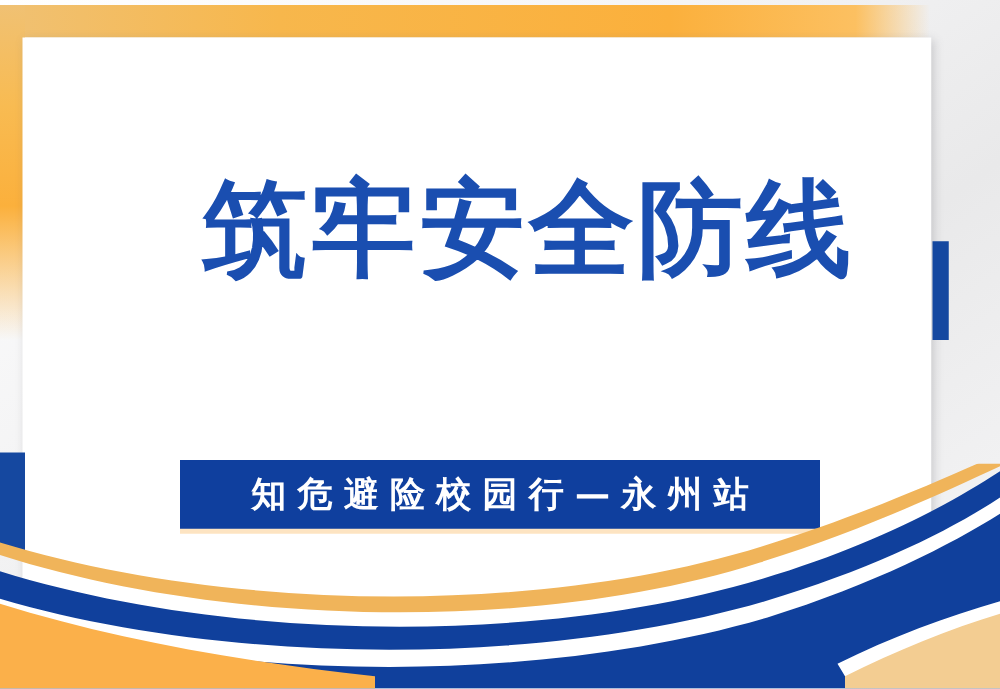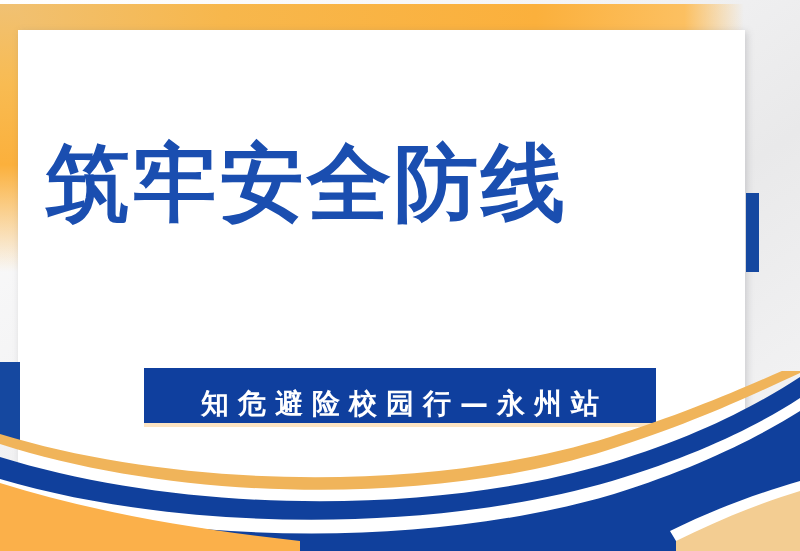--- a/index.html
+++ b/index.html
@@ -74,21 +74,21 @@
     width: 20px;
     height: 79px;
   }
 
   
   .title-block {
     position: absolute;
     left: 4px;
     right: 0;
     top: 136px;
-    text-align: left;
+    text-align: center;
     z-index: 8;
     padding-left: 42px;
   }
   .title-line {
     display: block;
     color: #1a4eb0;
     font-size: 84px;
     font-weight: bold;
     line-height: 1.12;
     letter-spacing: 3px;
@@ -103,21 +103,21 @@
     transform: translateX(-50%);
     top: 368px;
     z-index: 9;
   }
   .banner {
     position: relative;
     width: 512px;
     height: 55px;
     background: #0f3f9e;
     display: flex;
-    align-items: flex-end;
+    align-items: center;
     justify-content: center;
     box-shadow: 0 4px 0 0 rgba(250,195,120,0.45);
   }
   .banner-text {
     color: #ffffff;
     font-size: 28px;
     font-weight: bold;
     letter-spacing: 9px;
     text-indent: 9px;
     font-family: "DejaVu Sans", "Liberation Sans", sans-serif;

